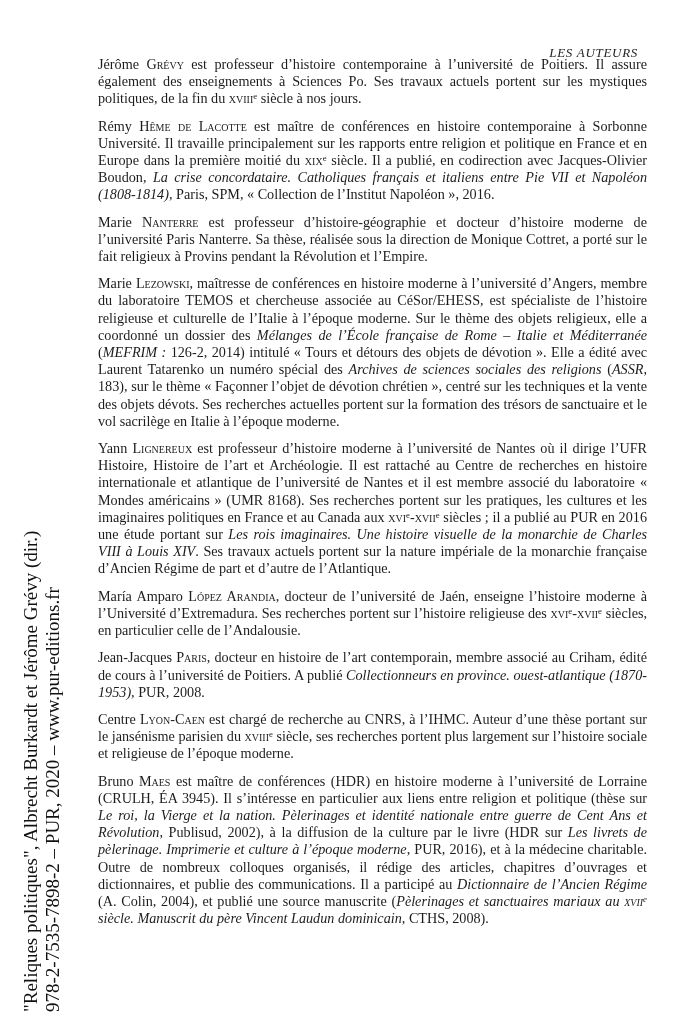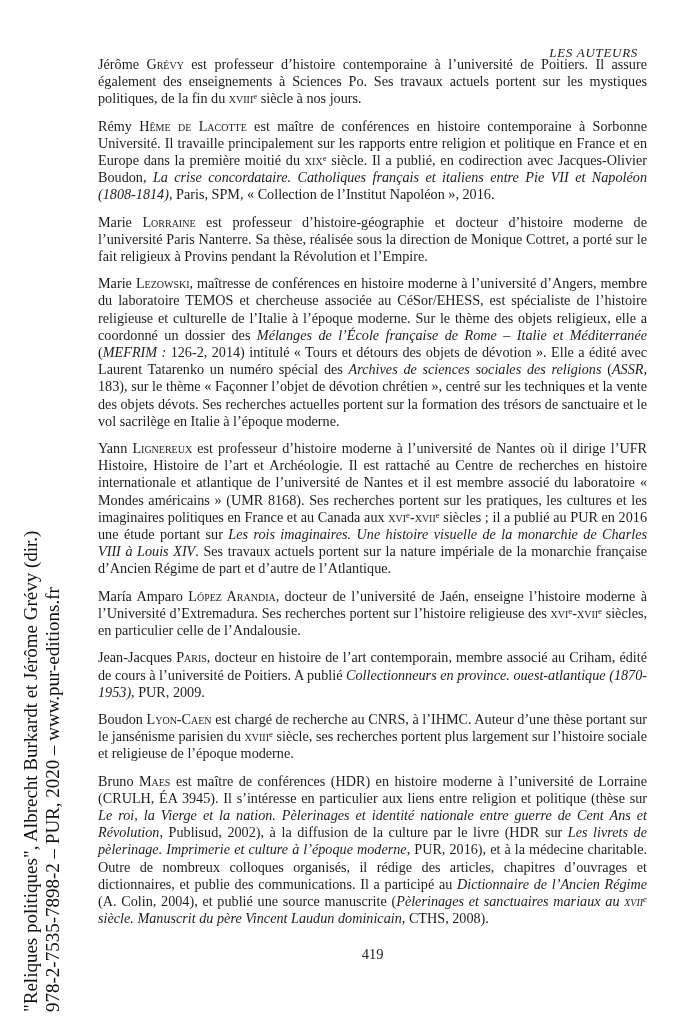--- a/index.html
+++ b/index.html
@@ -39,25 +39,24 @@
 
   <div class="spine">
     <div class="spine-line">"Reliques politiques", Albrecht Burkardt et Jérôme Grévy (dir.)</div>
     <div class="spine-line">978-2-7535-7898-2 – PUR, 2020 – www.pur-editions.fr</div>
   </div>
 
   <div class="content">
     <div>
         <p class="para"><span class="n">Jérôme </span><span class="sc">Grévy</span><span class="n"> est professeur d’histoire contemporaine à l’université de Poitiers. Il assure également des enseignements à Sciences Po. Ses travaux actuels portent sur les mystiques politiques, de la fin du </span><span class="sc">xviii</span><span class="sup">e</span><span class="n"> siècle à nos jours.</span></p>
         <p class="para"><span class="n">Rémy </span><span class="sc">Hême de Lacotte</span><span class="n"> est maître de conférences en histoire contemporaine à Sorbonne Université. Il travaille principalement sur les rapports entre religion et politique en France et en Europe dans la première moitié du </span><span class="sc">xix</span><span class="sup">e</span><span class="n"> siècle. Il a publié, en codirection avec Jacques-Olivier Boudon, </span><span class="i">La crise concordataire. Catholiques français et italiens entre Pie VII et Napoléon (1808-1814)</span><span class="n">, Paris, SPM, « Collection de l’Institut Napoléon », 2016.</span></p>
-        <p class="para"><span class="n">Marie </span><span class="sc">Lorraine</span><span class="n"> est professeur d’histoire-géographie et docteur d’histoire moderne de l’université Paris Nanterre. Sa thèse, réalisée sous la direction de Monique Cottret, a porté sur le fait religieux à Provins pendant la Révolution et l’Empire.</span></p>
+        <p class="para"><span class="n">Marie </span><span class="sc">Nanterre</span><span class="n"> est professeur d’histoire-géographie et docteur d’histoire moderne de l’université Paris Nanterre. Sa thèse, réalisée sous la direction de Monique Cottret, a porté sur le fait religieux à Provins pendant la Révolution et l’Empire.</span></p>
         <p class="para"><span class="n">Marie </span><span class="sc">Lezowski</span><span class="n">, maîtresse de conférences en histoire moderne à l’université d’Angers, membre du laboratoire TEMOS et chercheuse associée au CéSor/EHESS, est spécialiste de l’histoire religieuse et culturelle de l’Italie à l’époque moderne. Sur le thème des objets religieux, elle a coordonné un dossier des </span><span class="i">Mélanges de l’École française de Rome – Italie et Méditerranée</span><span class="n"> (</span><span class="i">MEFRIM :</span><span class="n"> 126-2, 2014) intitulé « Tours et détours des objets de dévotion ». Elle a édité avec Laurent Tatarenko un numéro spécial des </span><span class="i">Archives de sciences sociales des religions</span><span class="n"> (</span><span class="i">ASSR</span><span class="n">, 183), sur le thème « Façonner l’objet de dévotion chrétien », centré sur les techniques et la vente des objets dévots. Ses recherches actuelles portent sur la formation des trésors de sanctuaire et le vol sacrilège en Italie à l’époque moderne.</span></p>
         <p class="para"><span class="n">Yann </span><span class="sc">Lignereux</span><span class="n"> est professeur d’histoire moderne à l’université de Nantes où il dirige l’UFR Histoire, Histoire de l’art et Archéologie. Il est rattaché au Centre de recherches en histoire internationale et atlantique de l’université de Nantes et il est membre associé du laboratoire « Mondes américains » (UMR 8168). Ses recherches portent sur les pratiques, les cultures et les imaginaires politiques en France et au Canada aux </span><span class="sc">xvi</span><span class="sup">e</span><span class="n">-</span><span class="sc">xvii</span><span class="sup">e</span><span class="n"> siècles ; il a publié au PUR en 2016 une étude portant sur </span><span class="i">Les rois imaginaires. Une histoire visuelle de la monarchie de Charles VIII à Louis XIV</span><span class="n">. Ses travaux actuels portent sur la nature impériale de la monarchie française d’Ancien Régime de part et d’autre de l’Atlantique.</span></p>
         <p class="para"><span class="n">María Amparo </span><span class="sc">López Arandia</span><span class="n">, docteur de l’université de Jaén, enseigne l’histoire moderne à l’Université d’Extremadura. Ses recherches portent sur l’histoire religieuse des </span><span class="sc">xvi</span><span class="sup">e</span><span class="n">-</span><span class="sc">xvii</span><span class="sup">e</span><span class="n"> siècles, en particulier celle de l’Andalousie.</span></p>
-        <p class="para"><span class="n">Jean-Jacques </span><span class="sc">Paris</span><span class="n">, docteur en histoire de l’art contemporain, membre associé au Criham, édité de cours à l’université de Poitiers. A publié </span><span class="i">Collectionneurs en province. ouest-atlantique (1870-1953)</span><span class="n">, PUR, 2009.</span></p>
-        <p class="para"><span class="n">Boudon </span><span class="sc">Lyon-Caen</span><span class="n"> est chargé de recherche au CNRS, à l’IHMC. Auteur d’une thèse portant sur le jansénisme parisien du </span><span class="sc">xviii</span><span class="sup">e</span><span class="n"> siècle, ses recherches portent plus largement sur l’histoire sociale et religieuse de l’époque moderne.</span></p>
+        <p class="para"><span class="n">Jean-Jacques </span><span class="sc">Paris</span><span class="n">, docteur en histoire de l’art contemporain, membre associé au Criham, édité de cours à l’université de Poitiers. A publié </span><span class="i">Collectionneurs en province. ouest-atlantique (1870-1953)</span><span class="n">, PUR, 2008.</span></p>
+        <p class="para"><span class="n">Centre </span><span class="sc">Lyon-Caen</span><span class="n"> est chargé de recherche au CNRS, à l’IHMC. Auteur d’une thèse portant sur le jansénisme parisien du </span><span class="sc">xviii</span><span class="sup">e</span><span class="n"> siècle, ses recherches portent plus largement sur l’histoire sociale et religieuse de l’époque moderne.</span></p>
         <p class="para"><span class="n">Bruno </span><span class="sc">Maes</span><span class="n"> est maître de conférences (HDR) en histoire moderne à l’université de Lorraine (CRULH, ÉA 3945). Il s’intéresse en particulier aux liens entre religion et politique (thèse sur </span><span class="i">Le roi, la Vierge et la nation. Pèlerinages et identité nationale entre guerre de Cent Ans et Révolution</span><span class="n">, Publisud, 2002), à la diffusion de la culture par le livre (HDR sur </span><span class="i">Les livrets de pèlerinage. Imprimerie et culture à l’époque moderne</span><span class="n">, PUR, 2016), et à la médecine charitable. Outre de nombreux colloques organisés, il rédige des articles, chapitres d’ouvrages et dictionnaires, et publie des communications. Il a participé au </span><span class="i">Dictionnaire de l’Ancien Régime</span><span class="n"> (A. Colin, 2004), et publié une source manuscrite (</span><span class="i">Pèlerinages et sanctuaires mariaux au </span><span class="i sc">xvii</span><span class="i sup">e</span><span class="i"> siècle. Manuscrit du père Vincent Laudun dominicain</span><span class="n">, CTHS, 2008).</span></p>
       </div>
   </div>
 
-  <div class="page-number">419</div>
 
 </div>
 
 </body></html>

